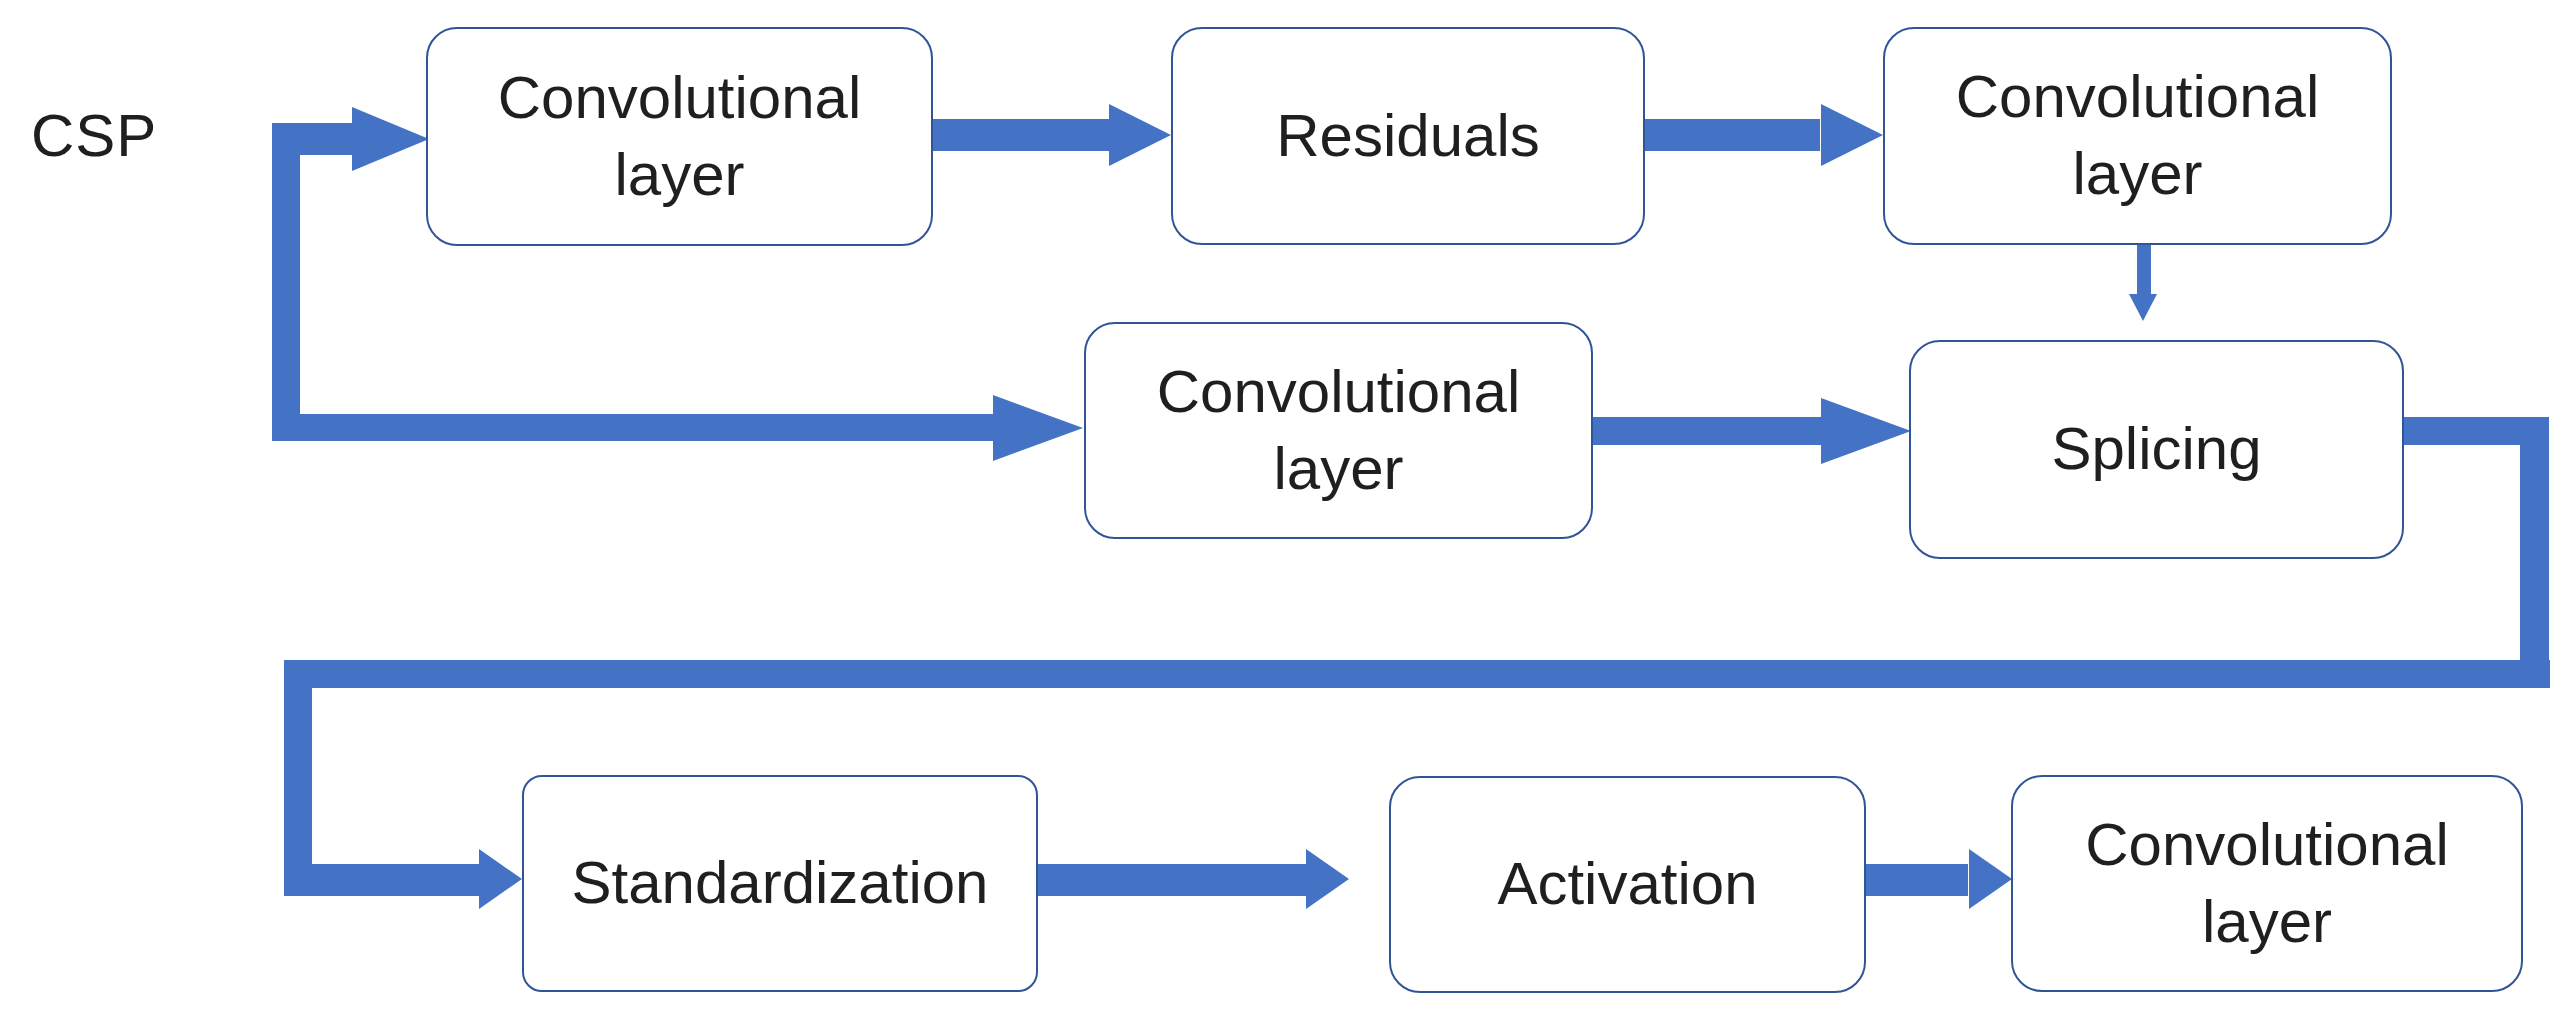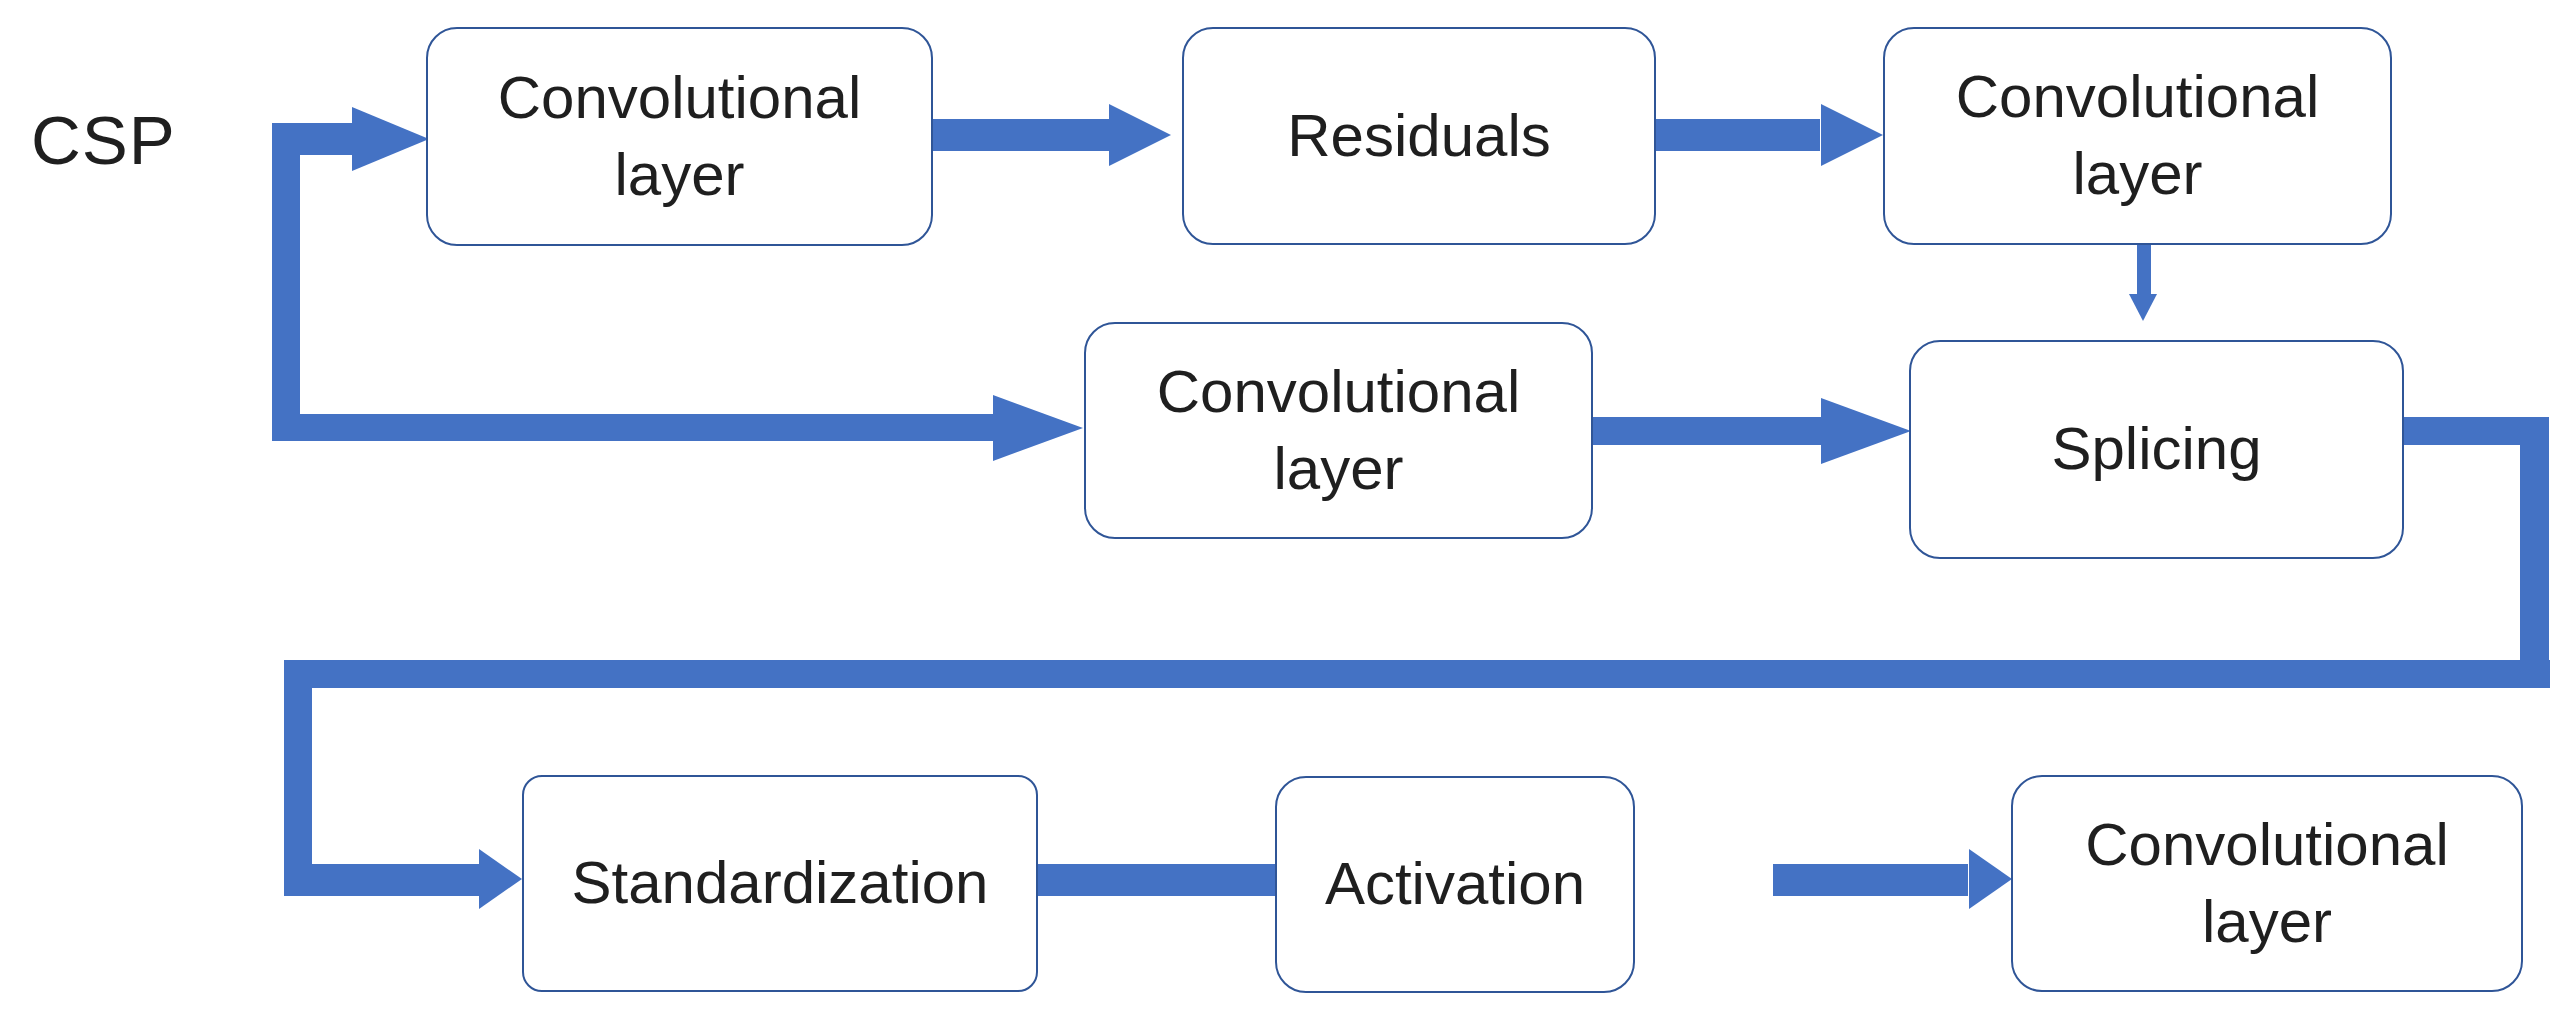--- a/index.html
+++ b/index.html
@@ -29,21 +29,21 @@
     color:var(--label-color);
     font-size:60px;
     line-height:1.28;
   }
   .node .lbl{display:block;}
   .node.wrap .lbl{max-width:371px;}
   
   .free-label{
     position:absolute;
     color:var(--label-color);
-    font-size:69px;
+    font-size:60px;
     letter-spacing:0.9px;
   }
   
   .seg{position:absolute;background:var(--arrow-color);}
   .head-right{
     position:absolute;width:0;height:0;
     border-top:32px solid transparent;
     border-bottom:32px solid transparent;
     border-left:77px solid var(--arrow-color);
   }
@@ -100,41 +100,41 @@
   <div class="seg" style="left:1037px;top:864px;width:269px;height:32px;"></div>
   <div class="head-right small" style="left:1306px;top:849px;"></div>
 
   <div class="seg" style="left:1773px;top:864px;width:195px;height:32px;"></div>
   <div class="head-right small" style="left:1969px;top:849px;"></div>
 
   <div class="node wrap" style="left:426px;top:27px;width:507px;height:219px;">
     <span class="lbl">Convolutional layer</span>
   </div>
 
-  <div class="node" style="left:1171px;top:27px;width:474px;height:218px;margin-left:11px;">
+  <div class="node" style="left:1171px;top:27px;width:474px;height:218px;">
     <span class="lbl">Residuals</span>
   </div>
 
   <div class="node wrap" style="left:1883px;top:27px;width:509px;height:218px;">
     <span class="lbl">Convolutional layer</span>
   </div>
 
   <div class="node wrap" style="left:1084px;top:322px;width:509px;height:217px;">
     <span class="lbl">Convolutional layer</span>
   </div>
 
   <div class="node" style="left:1909px;top:340px;width:495px;height:219px;">
     <span class="lbl">Splicing</span>
   </div>
 
   <div class="node" style="left:522px;top:775px;width:516px;height:217px;border-radius:20px;">
     <span class="lbl">Standardization</span>
   </div>
 
-  <div class="node" style="left:1275px;top:776px;width:360px;height:217px;">
+  <div class="node" style="left:1389px;top:776px;width:477px;height:217px;">
     <span class="lbl">Activation</span>
   </div>
 
   <div class="node wrap" style="left:2011px;top:775px;width:512px;height:217px;">
     <span class="lbl">Convolutional layer</span>
   </div>
 
 </div>
 
 

